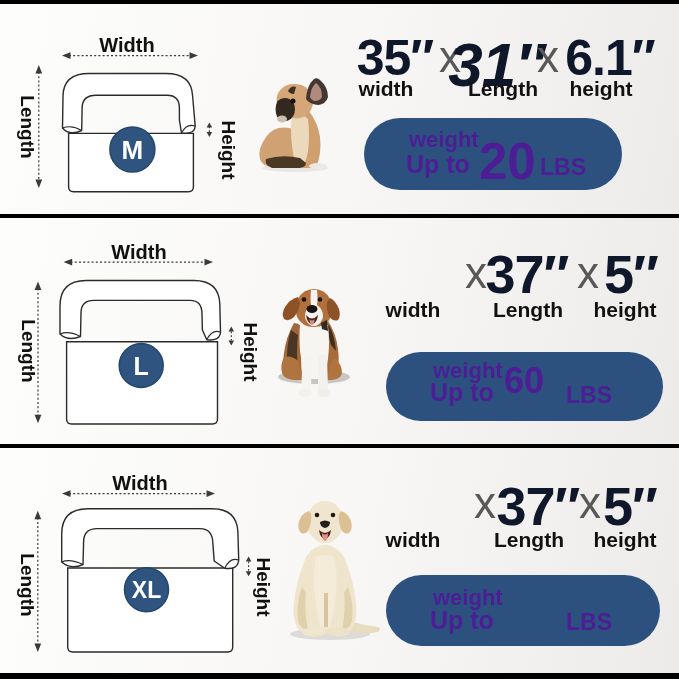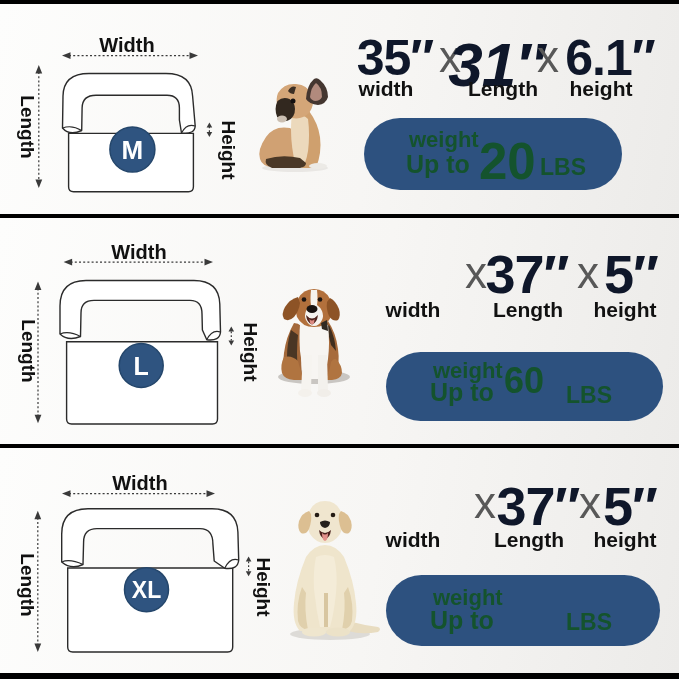--- a/index.html
+++ b/index.html
@@ -7,21 +7,21 @@
 .page{position:absolute;top:0;left:0;width:679px;height:679px;font-family:"Liberation Sans",sans-serif;}
 .row{position:absolute;left:0;width:679px;background:linear-gradient(100deg,#fdfdfc 0%,#f7f6f4 55%,#ecebe9 100%);}
 .bar{position:absolute;left:0;width:679px;background:#000;}
 .abs{position:absolute;}
 .dimlabel{position:absolute;font-weight:bold;color:#111;white-space:nowrap;}
 .vert{transform:rotate(90deg);transform-origin:center center;}
 .num{position:absolute;font-weight:bold;color:#0f172a;white-space:nowrap;transform:translateX(-50%);letter-spacing:-1px;}
 .xsep{position:absolute;font-weight:normal;color:#585858;transform:translateX(-50%);}
 .sublabel{position:absolute;font-weight:bold;color:#111;transform:translateX(-50%);}
 .pill{position:absolute;background:#2d517f;border-radius:40px;}
-.pw{position:absolute;color:#14532d;font-weight:bold;white-space:nowrap;}
+.pw{position:absolute;color:#4c1d95;font-weight:bold;white-space:nowrap;}
 </style>
 </head>
 <body>
 <div class="page">
 
 <div class="row" style="top:4px;height:210px;"></div>
 
 <div class="row" style="top:218px;height:226px;"></div>
 
 <div class="row" style="top:448px;height:226px;"></div>

